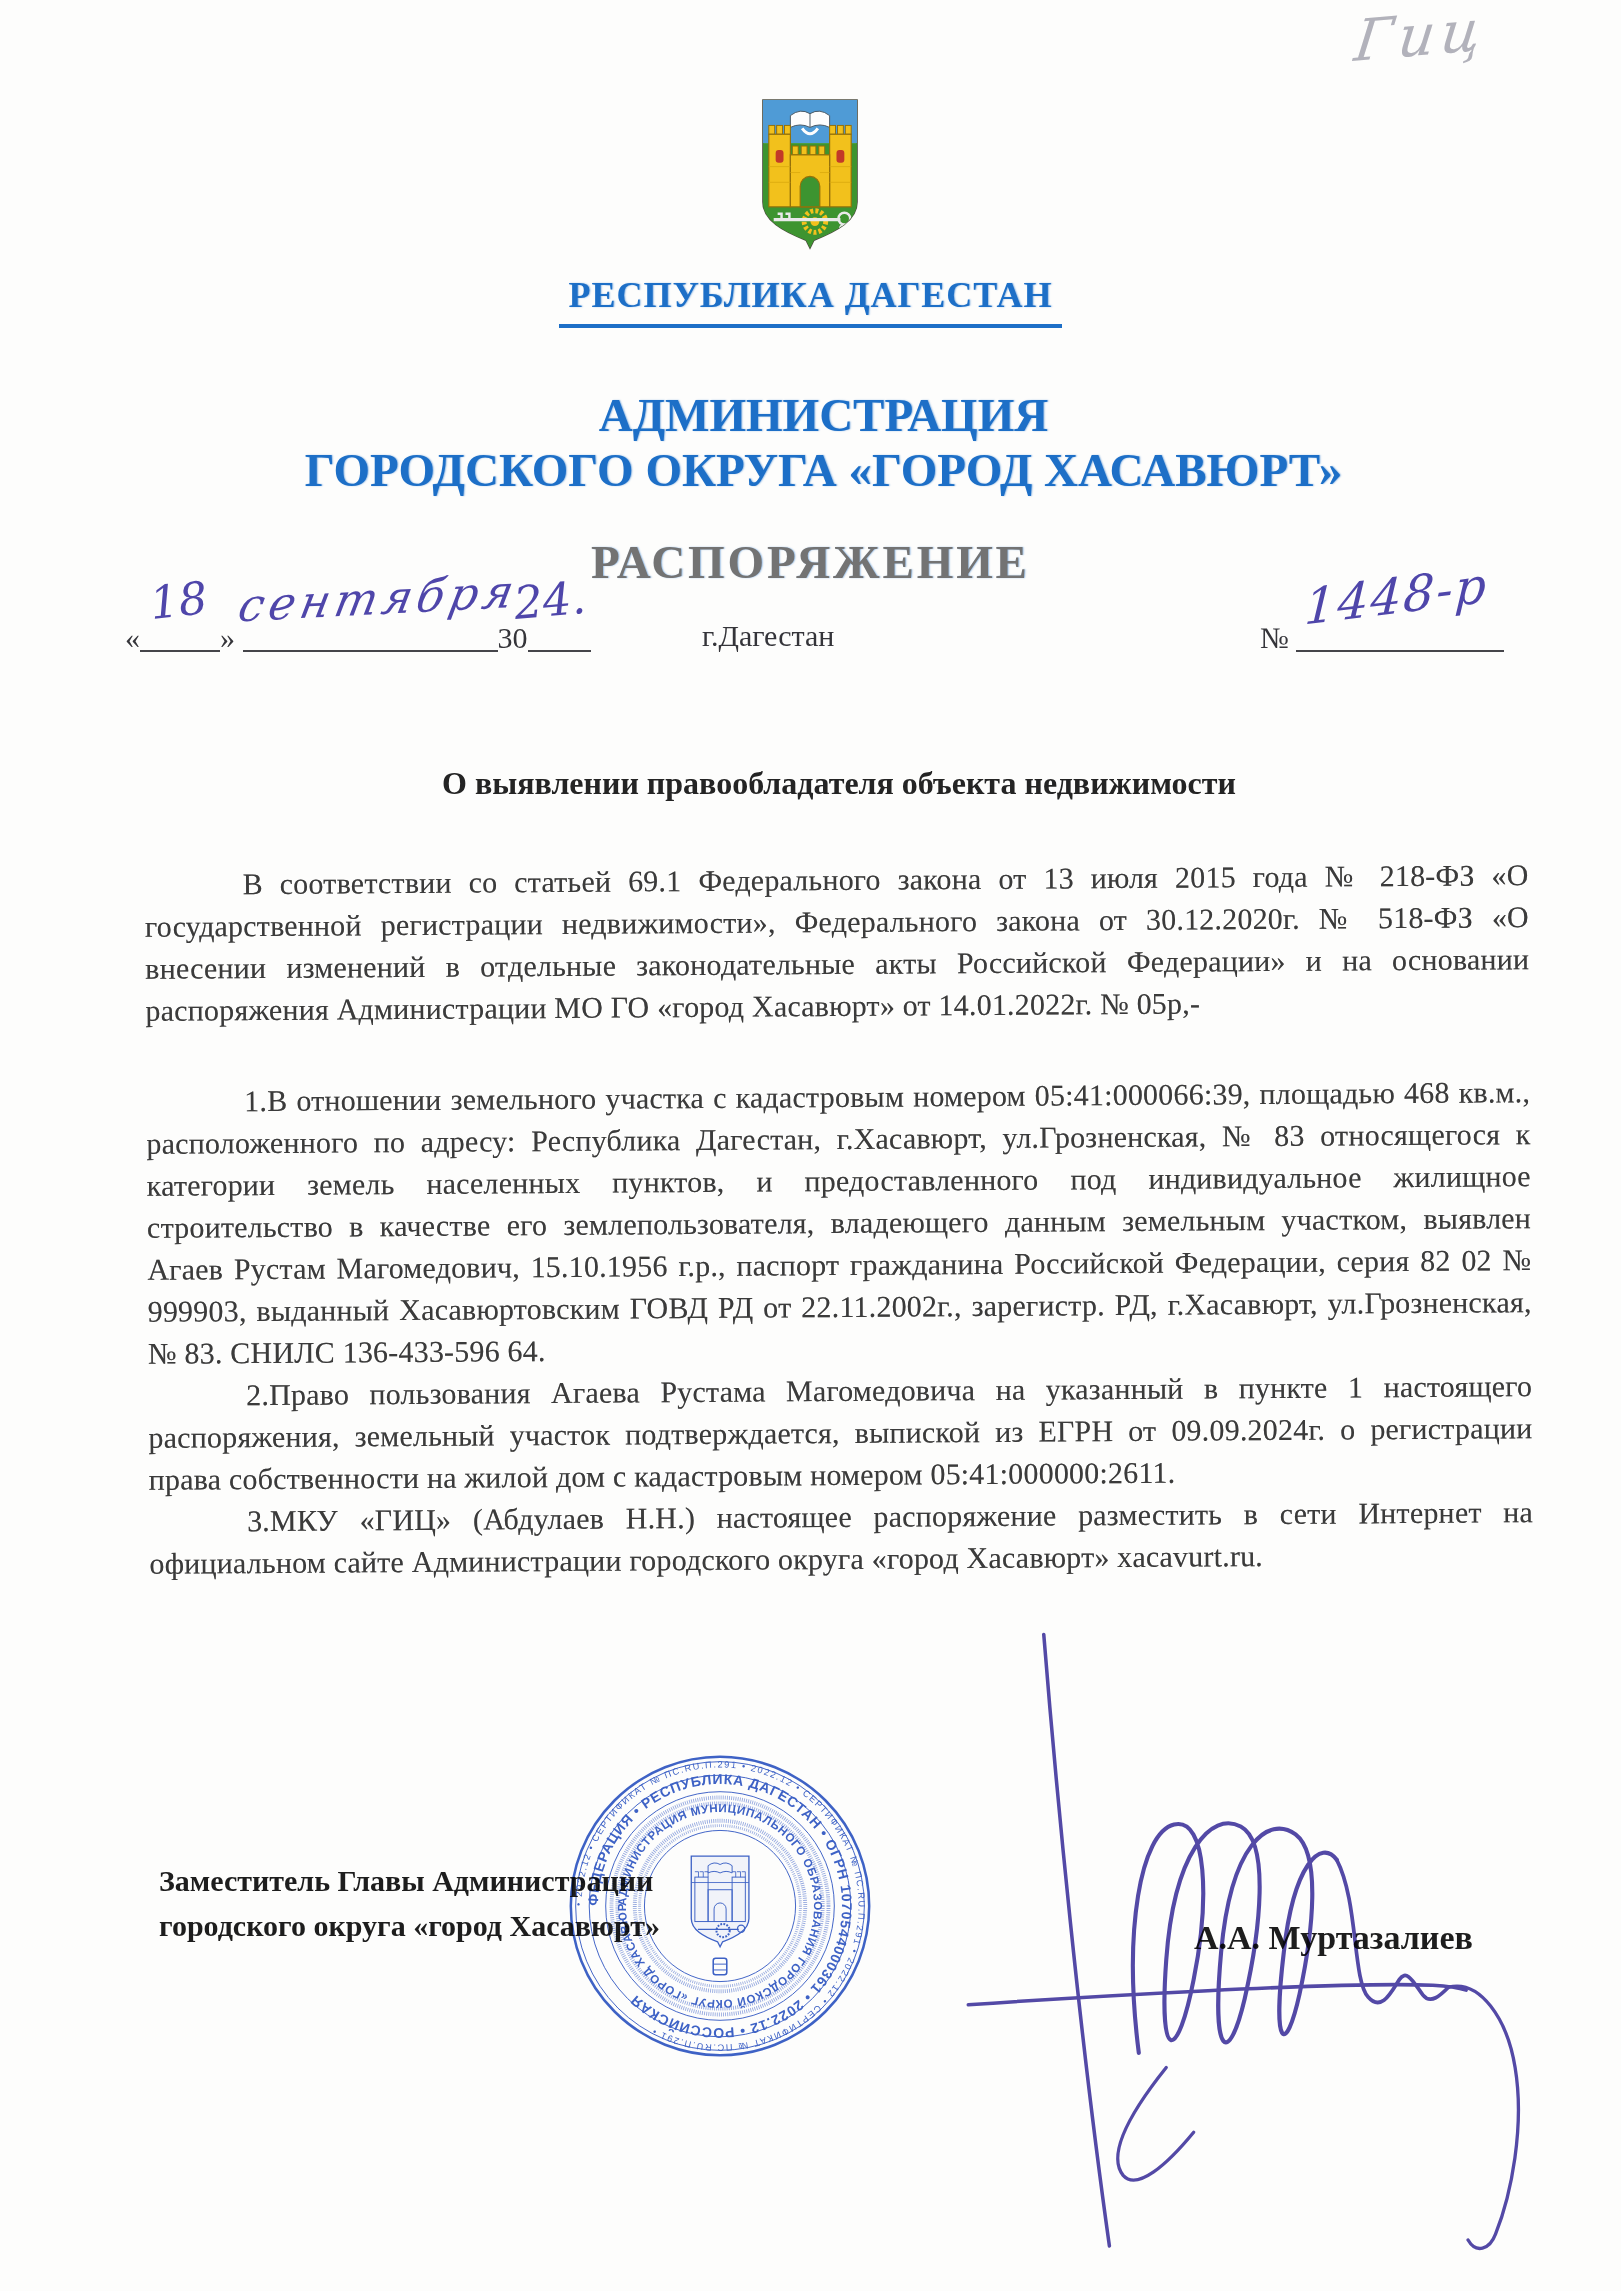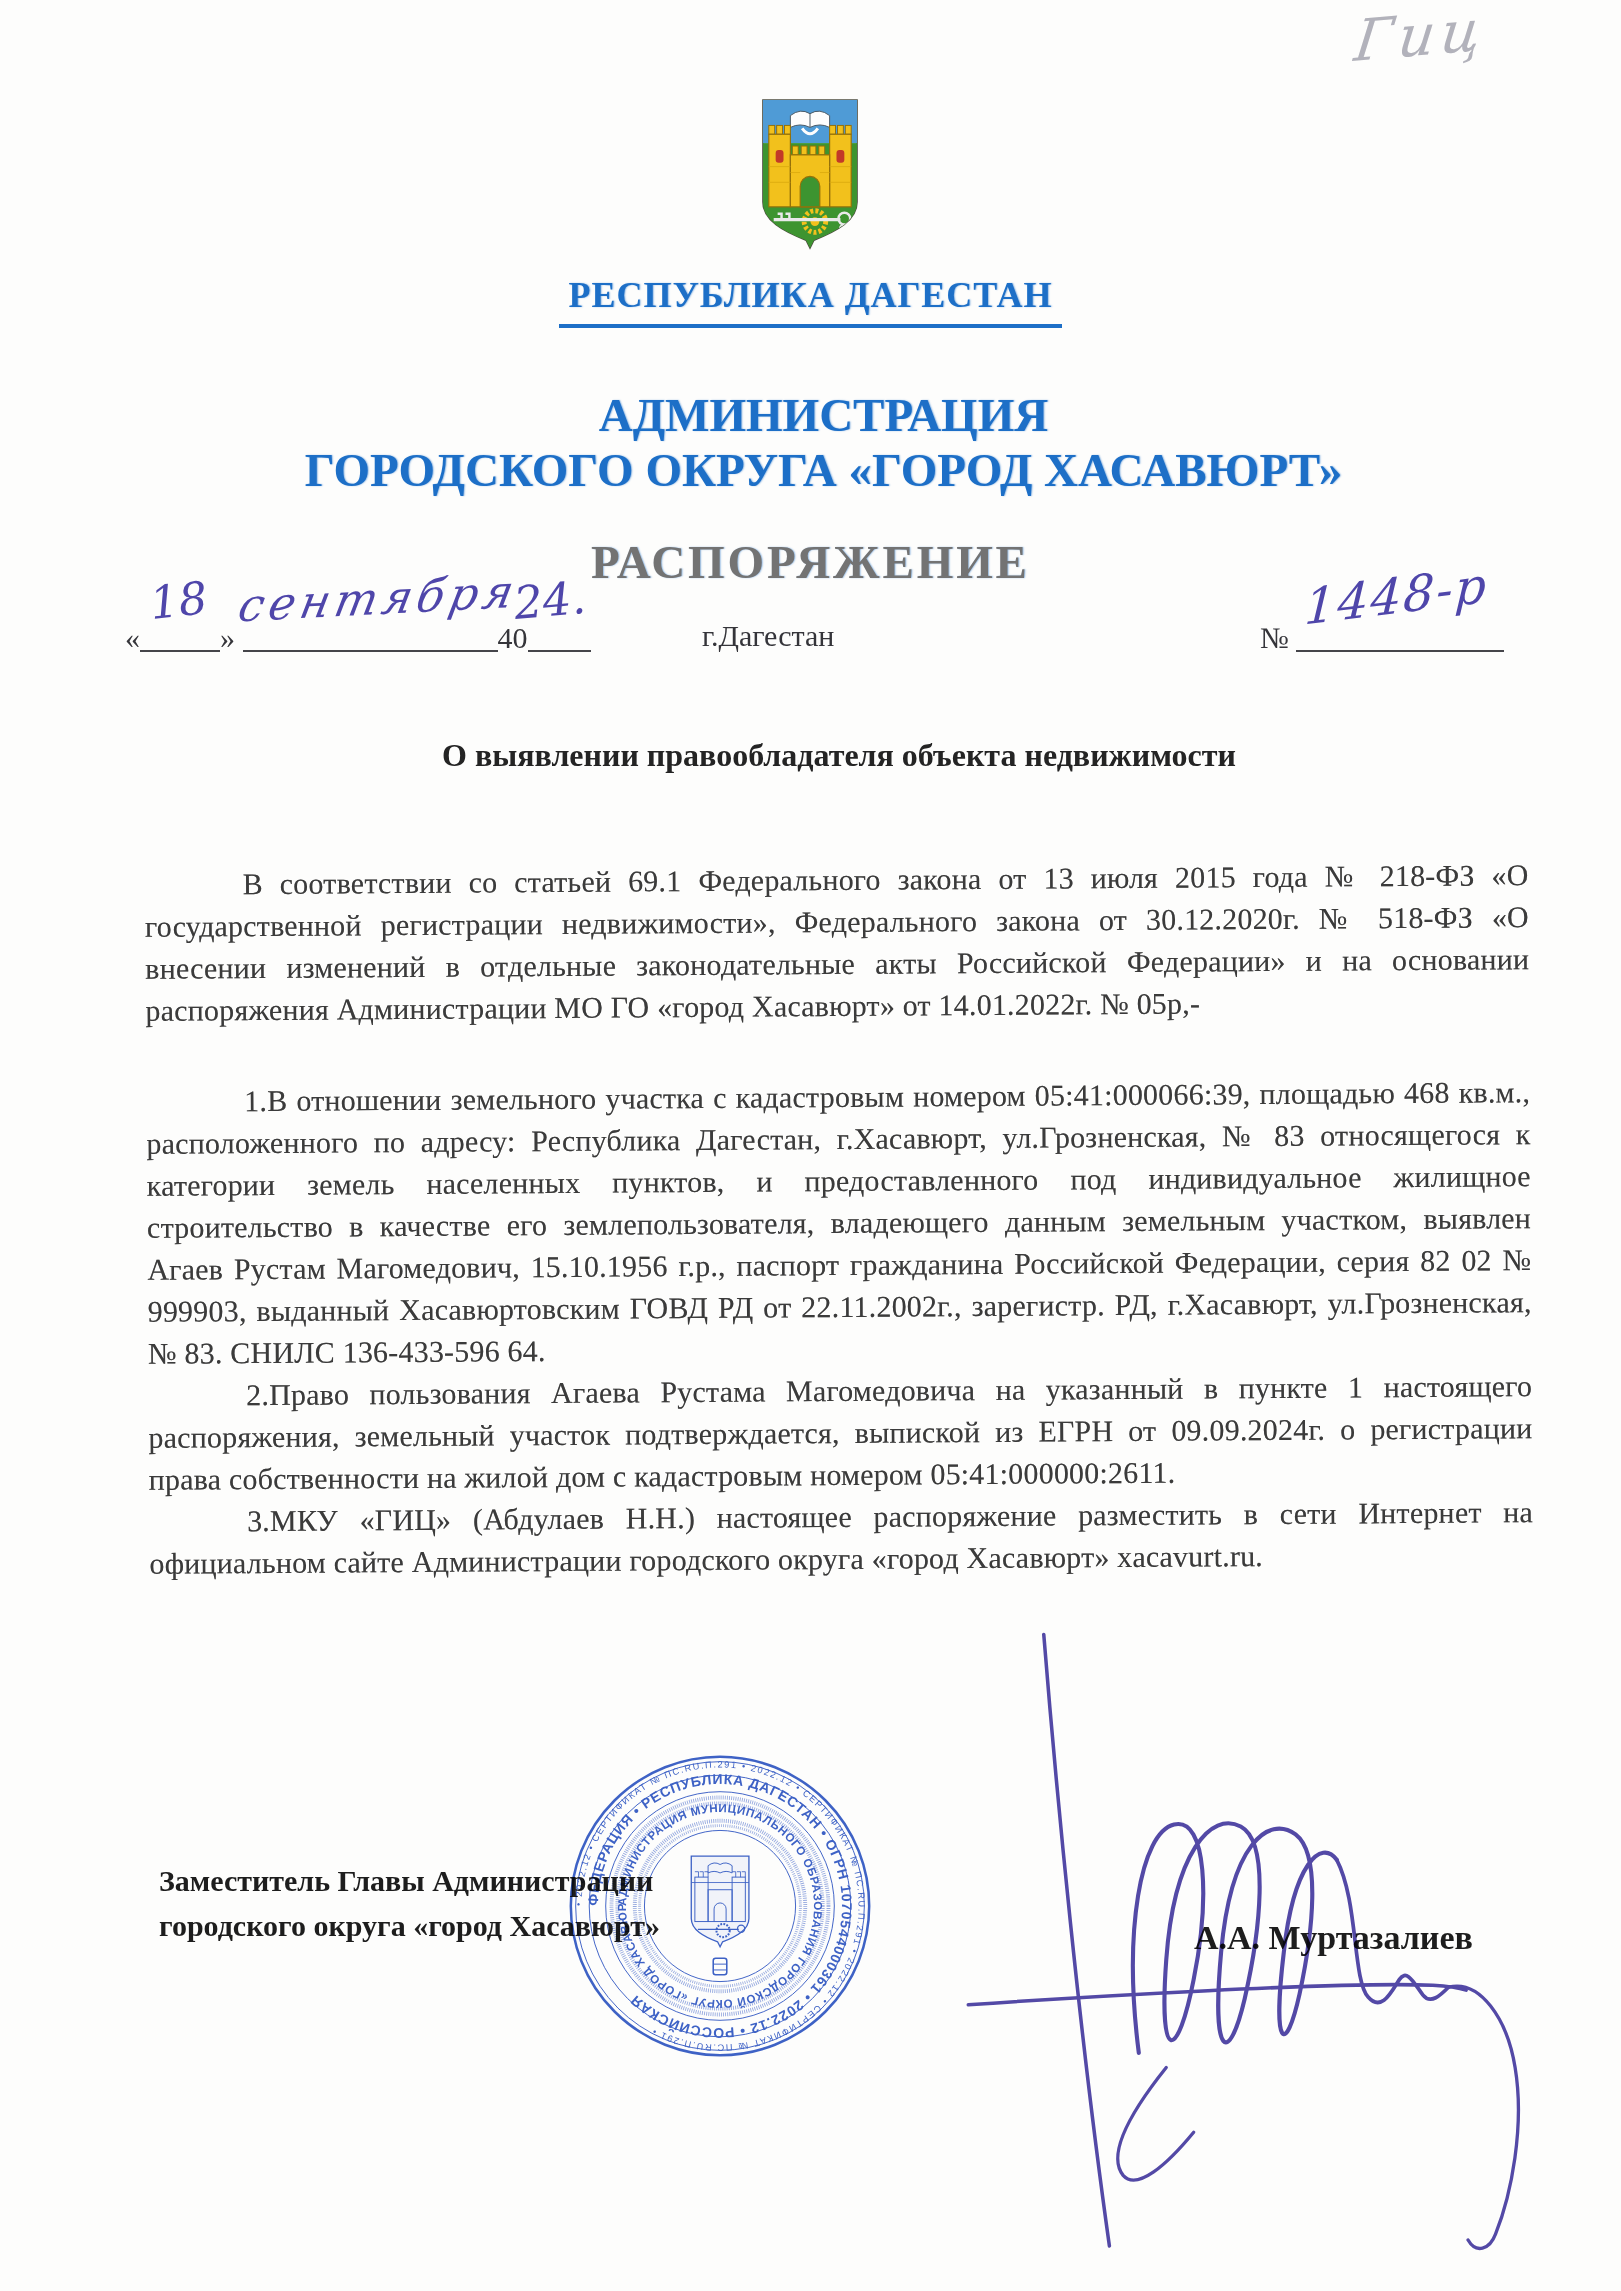--- a/index.html
+++ b/index.html
@@ -33,21 +33,21 @@
   .num-blank{width:208px;}
   .hw{position:absolute;font-family:"DejaVu Serif",serif;font-style:italic;color:#463da6;
         white-space:nowrap;opacity:.95;}
   .day-hw{left:9.8px;top:-43px;font-size:45px;transform:rotate(-6deg);}
   .month-hw{left:-3.9px;top:-45px;font-size:45px;letter-spacing:4.9px;transform:rotate(-3deg) skewX(-14deg);}
   .year-hw{left:-13.7px;top:-43px;font-size:45px;transform:rotate(-5deg);}
   .num-hw{left:7.8px;top:-49px;font-size:49px;letter-spacing:2px;transform:rotate(-7deg) skewX(-10deg);}
   .meta-center{position:absolute;left:702px;top:2px;}
   .meta-right{position:absolute;left:1260px;top:0;white-space:nowrap;}
   
-  .subject{position:absolute;left:147px;top:737px;width:1384px;text-align:center;
+  .subject{position:absolute;left:147px;top:765px;width:1384px;text-align:center;
         font-size:32px;font-weight:bold;color:#242424;}
   
   .bodytext{position:absolute;left:147px;top:859px;width:1384px;font-size:30px;
         line-height:42px;text-align:justify;color:#3b3b3b;transform:rotate(-0.4deg);
         text-shadow:0 0 0.6px rgba(60,60,60,.5);letter-spacing:0.2px;}
   .bodytext p{margin:0;text-indent:98px;}
   .bodytext p.gap{margin-top:49px;}
   
   .sig-pos{position:absolute;left:159px;top:1858px;font-size:30px;font-weight:bold;
         line-height:45px;color:#1d1d1d;}
@@ -114,21 +114,21 @@
   <div class="org">
     <div>АДМИНИСТРАЦИЯ</div>
     <div>ГОРОДСКОГО ОКРУГА «ГОРОД ХАСАВЮРТ»</div>
   </div>
 
   <div class="doctype">РАСПОРЯЖЕНИЕ</div>
 
   <div class="meta">
     <div class="meta-left">
       <span>«</span><span class="blank day-blank"><span class="hw day-hw">18</span></span><span>»</span>
-      <span class="blank month-blank"><span class="hw month-hw">сентября</span></span><span>40</span><span class="blank year-blank"><span class="hw year-hw">24.</span></span>
+      <span class="blank month-blank"><span class="hw month-hw">сентября</span></span><span>30</span><span class="blank year-blank"><span class="hw year-hw">24.</span></span>
     </div>
     <div class="meta-center">г.Дагестан</div>
     <div class="meta-right">
       <span>№</span>
       <span class="blank num-blank"><span class="hw num-hw">1448-р</span></span>
     </div>
   </div>
 
   <div class="subject">О выявлении правообладателя объекта недвижимости</div>
 

